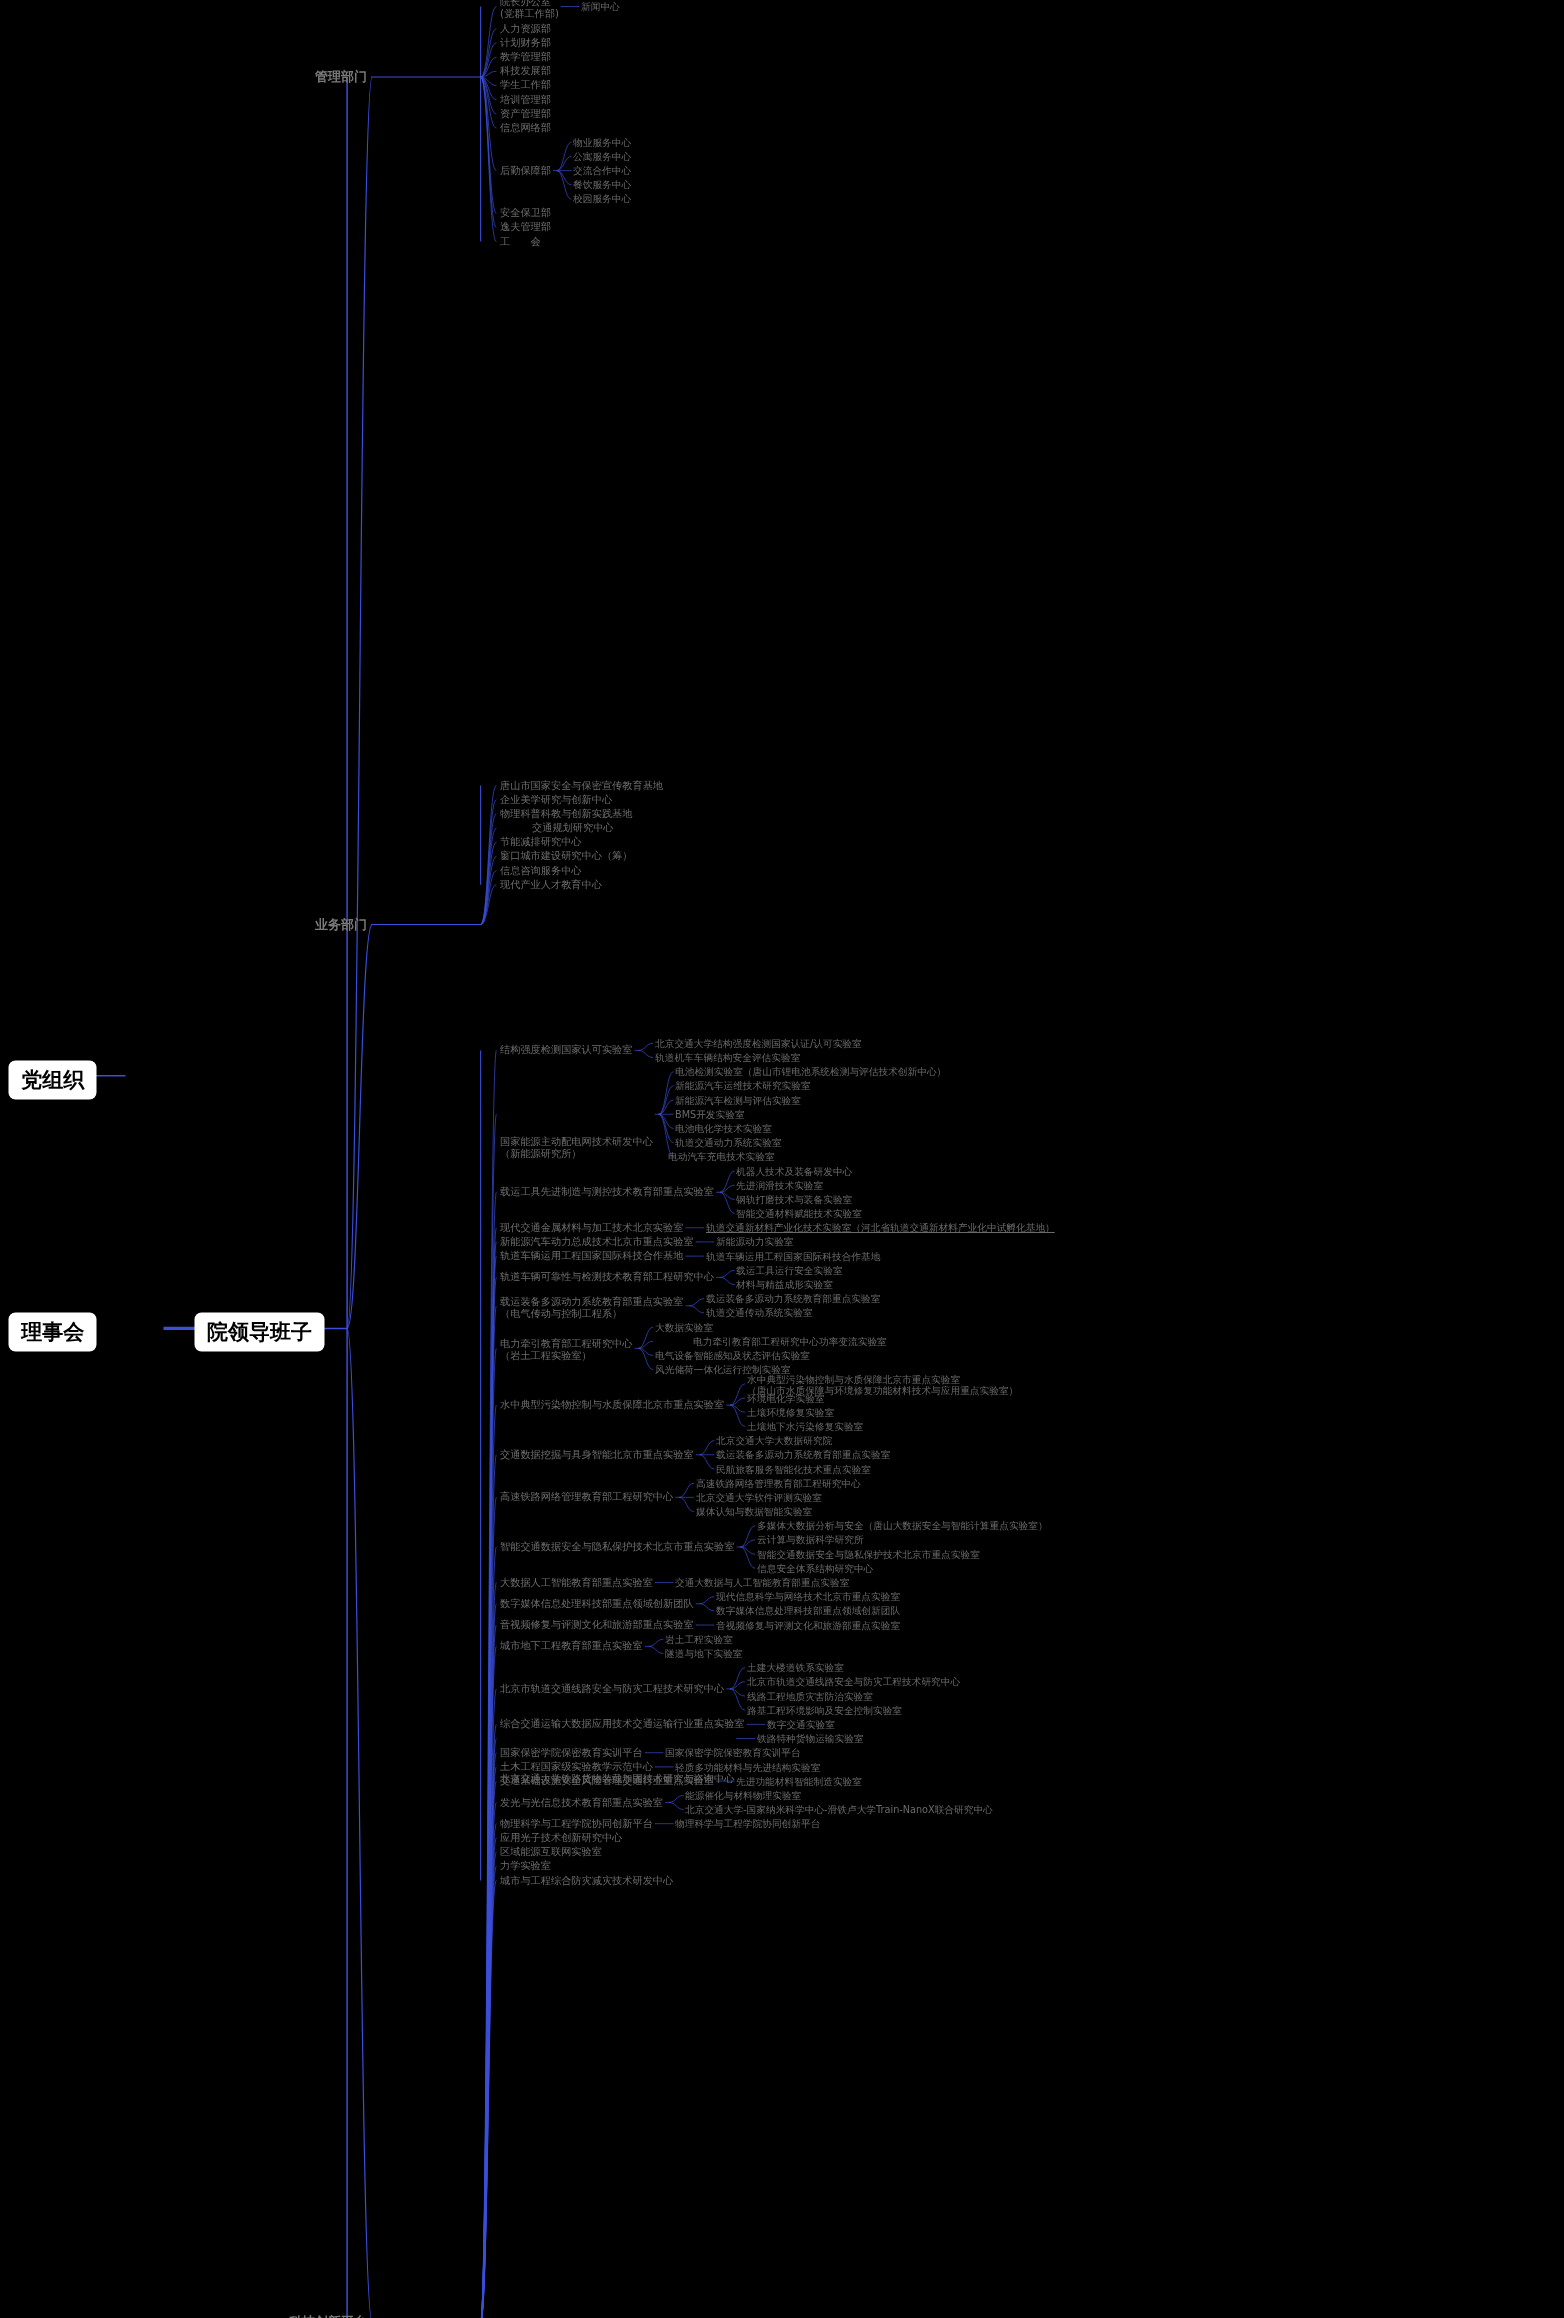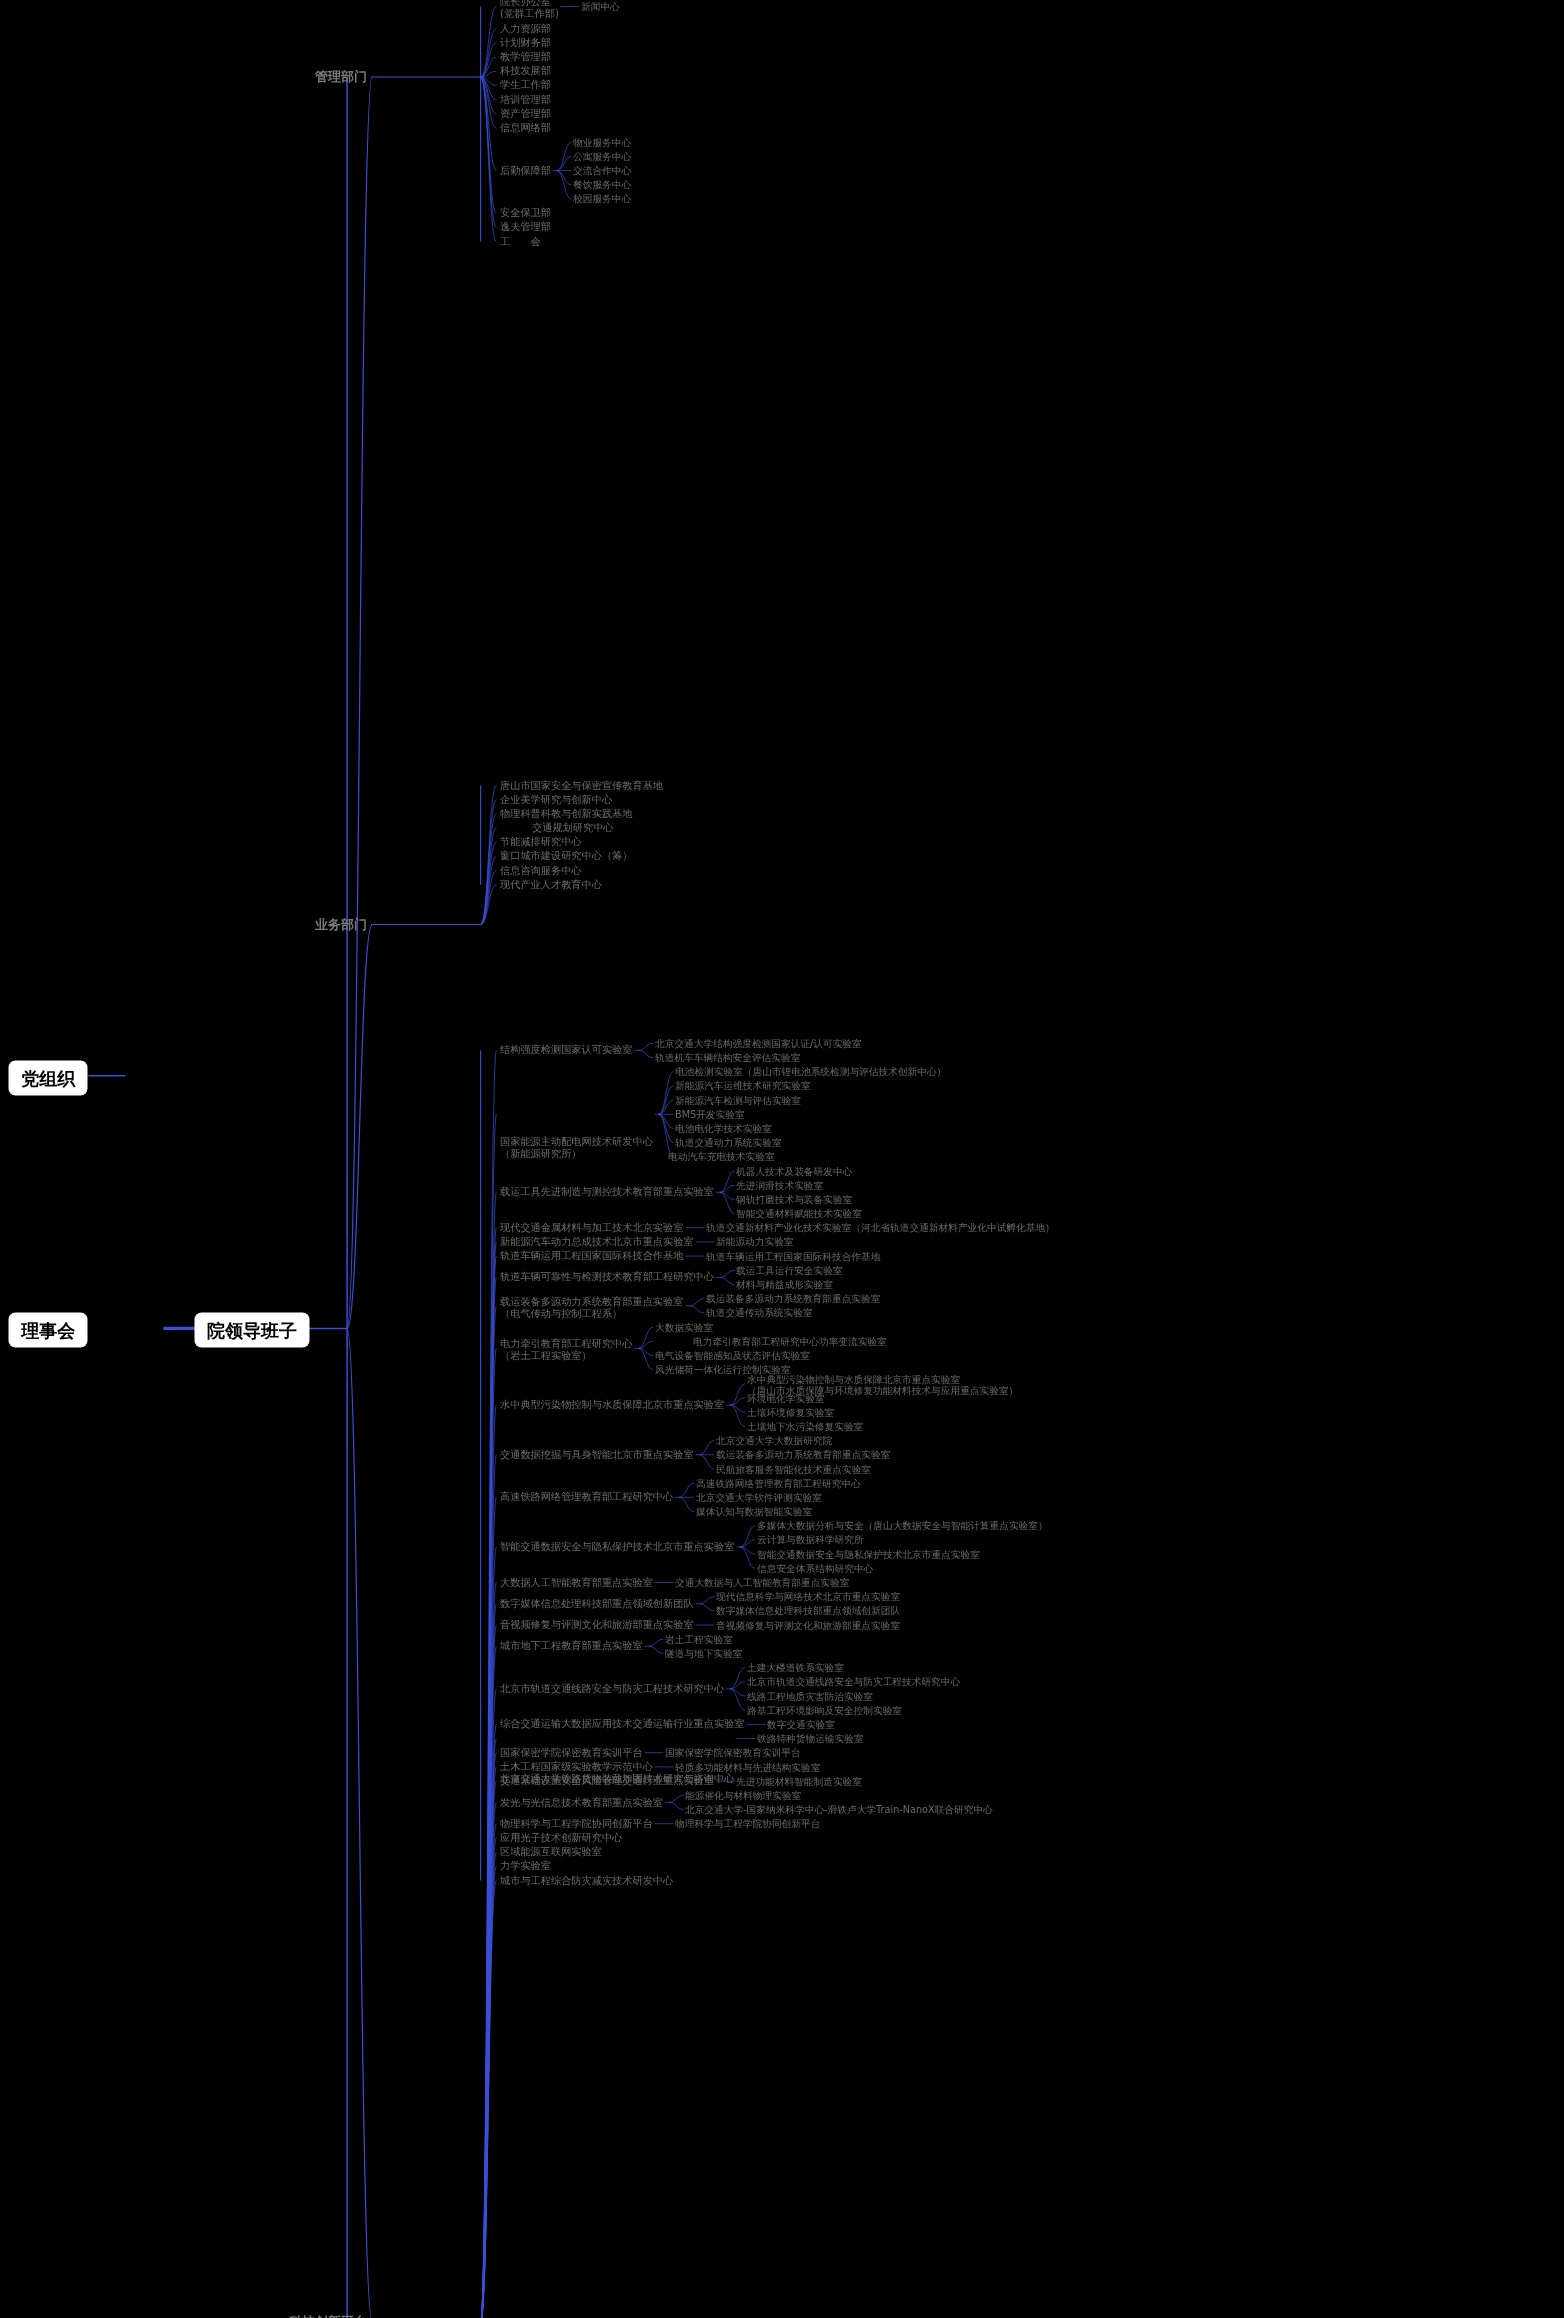--- a/index.html
+++ b/index.html
@@ -10,21 +10,21 @@
     position:relative;overflow:hidden;
   }
   #mindmap{position:absolute;left:0;top:0;width:1565px;height:3473px;}
   svg.links{position:absolute;left:0;top:0;width:1565px;height:3473px;pointer-events:none;}
   .node{position:absolute;white-space:nowrap;line-height:1.18;}
   
   .root-node{
     background:#ffffff;color:#000000;
     border-radius:6.5px;
     padding:6.5px 12px;
-    font-size:18px;font-weight:bold;
+    font-size:21px;font-weight:bold;
     box-shadow:0 0 0 0.5px #ffffff;
   }
   
   .lvl1{font-size:13px;color:#7a7a7a;font-weight:bold;}
   
   .lvl2{font-size:10.2px;color:#6e6e6e;}
   
   .lvl3{font-size:9.7px;color:#6b6b6b;}
   .sub{display:block;}
 </style>
@@ -229,21 +229,21 @@
       <div class="node lvl3" style="left: 675px; top: 1109px;"><span>BMS开发实验室</span></div>
       <div class="node lvl3" style="left: 675px; top: 1123px;"><span>电池电化学技术实验室</span></div>
       <div class="node lvl3" style="left: 675px; top: 1137px;"><span>轨道交通动力系统实验室</span></div>
       <div class="node lvl3" style="left: 668px; top: 1151px;"><span>电动汽车充电技术实验室</span></div>
       <div class="node lvl2" style="left: 500px; top: 1186px; text-align: left;"><span>载运工具先进制造与测控技术教育部重点实验室</span></div>
       <div class="node lvl3" style="left: 736px; top: 1166px;"><span>机器人技术及装备研发中心</span></div>
       <div class="node lvl3" style="left: 736px; top: 1180px;"><span>先进润滑技术实验室</span></div>
       <div class="node lvl3" style="left: 736px; top: 1194px;"><span>钢轨打磨技术与装备实验室</span></div>
       <div class="node lvl3" style="left: 736px; top: 1208px;"><span>智能交通材料赋能技术实验室</span></div>
       <div class="node lvl2" style="left: 500px; top: 1222px; text-align: left;"><span>现代交通金属材料与加工技术北京实验室</span></div>
-      <div class="node lvl3" style="left: 706px; top: 1222px;"><span>轨道交通新材料产业化技术实验室（河北省轨道交通新材料产业化中试孵化基地）</span></div>
+      <div class="node lvl3" style="left: 706px; top: 1222px; text-decoration: underline;"><span>轨道交通新材料产业化技术实验室（河北省轨道交通新材料产业化中试孵化基地）</span></div>
       <div class="node lvl2" style="left: 500px; top: 1236px; text-align: left;"><span>新能源汽车动力总成技术北京市重点实验室</span></div>
       <div class="node lvl3" style="left: 716px; top: 1236px;"><span>新能源动力实验室</span></div>
       <div class="node lvl2" style="left: 500px; top: 1250px; text-align: left;"><span>轨道车辆运用工程国家国际科技合作基地</span></div>
       <div class="node lvl3" style="left: 706px; top: 1251px;"><span>轨道车辆运用工程国家国际科技合作基地</span></div>
       <div class="node lvl2" style="left: 500px; top: 1271px; text-align: left;"><span>轨道车辆可靠性与检测技术教育部工程研究中心</span></div>
       <div class="node lvl3" style="left: 736px; top: 1265px;"><span>载运工具运行安全实验室</span></div>
       <div class="node lvl3" style="left: 736px; top: 1279px;"><span>材料与精益成形实验室</span></div>
       <div class="node lvl2" style="left: 500px; top: 1296px; text-align: left;"><span>载运装备多源动力系统教育部重点实验室</span><span class="sub">（电气传动与控制工程系）</span></div>
       <div class="node lvl3" style="left: 706px; top: 1293px;"><span>载运装备多源动力系统教育部重点实验室</span></div>
       <div class="node lvl3" style="left: 706px; top: 1307px;"><span>轨道交通传动系统实验室</span></div>

